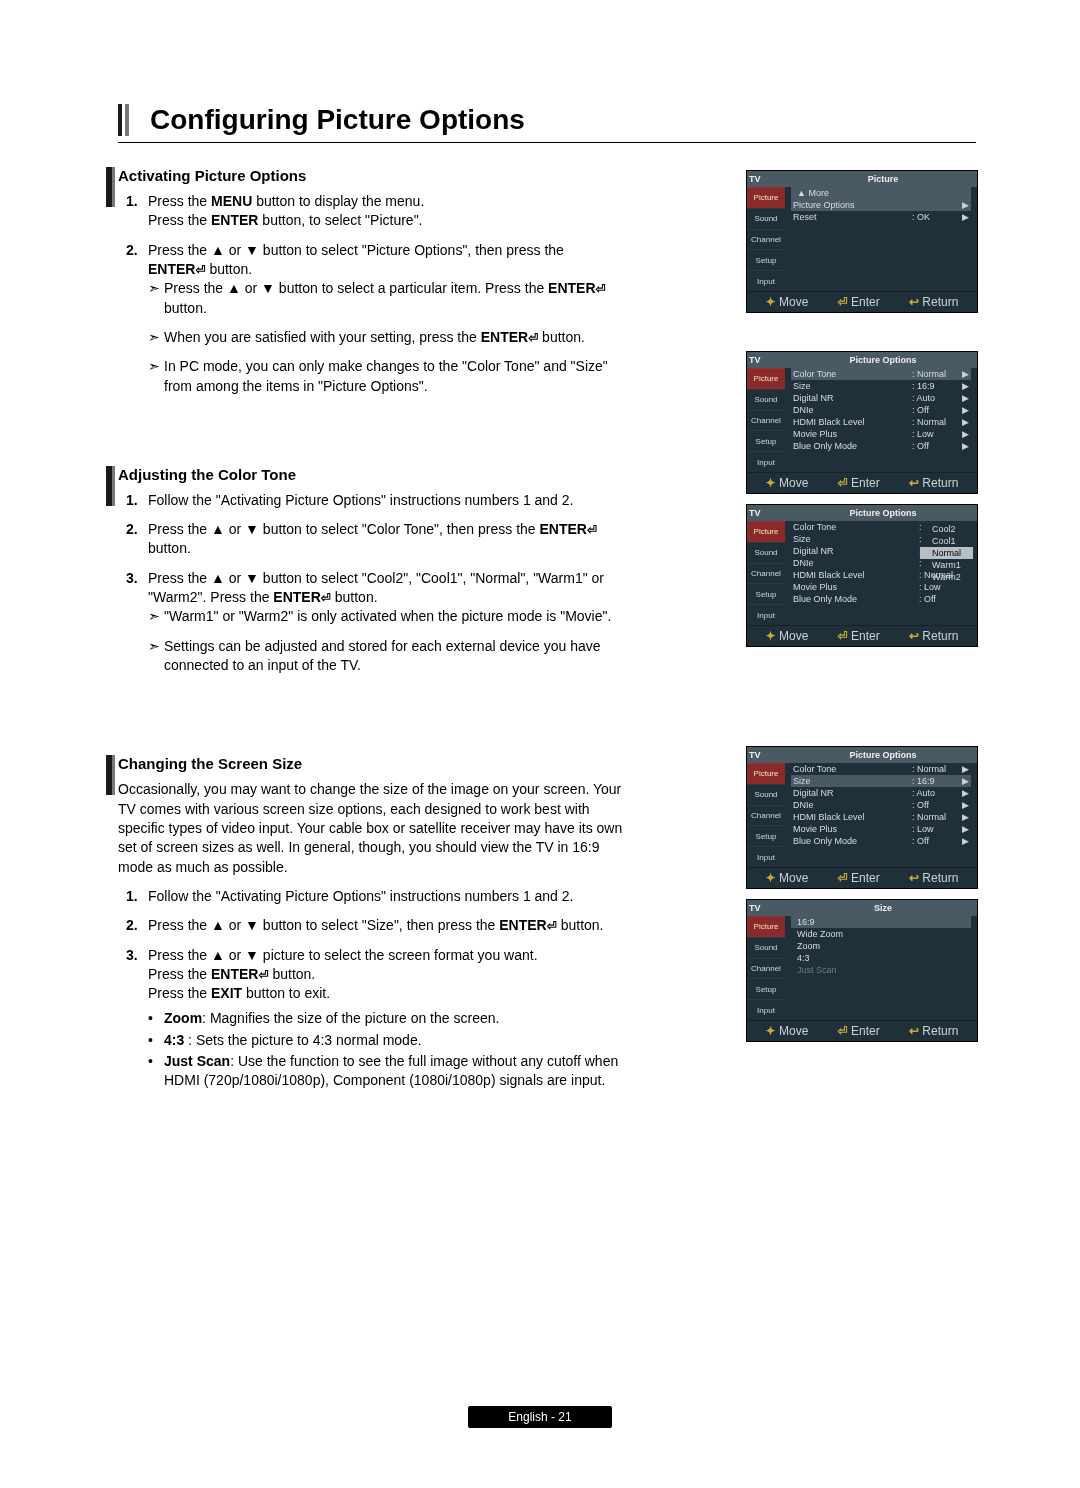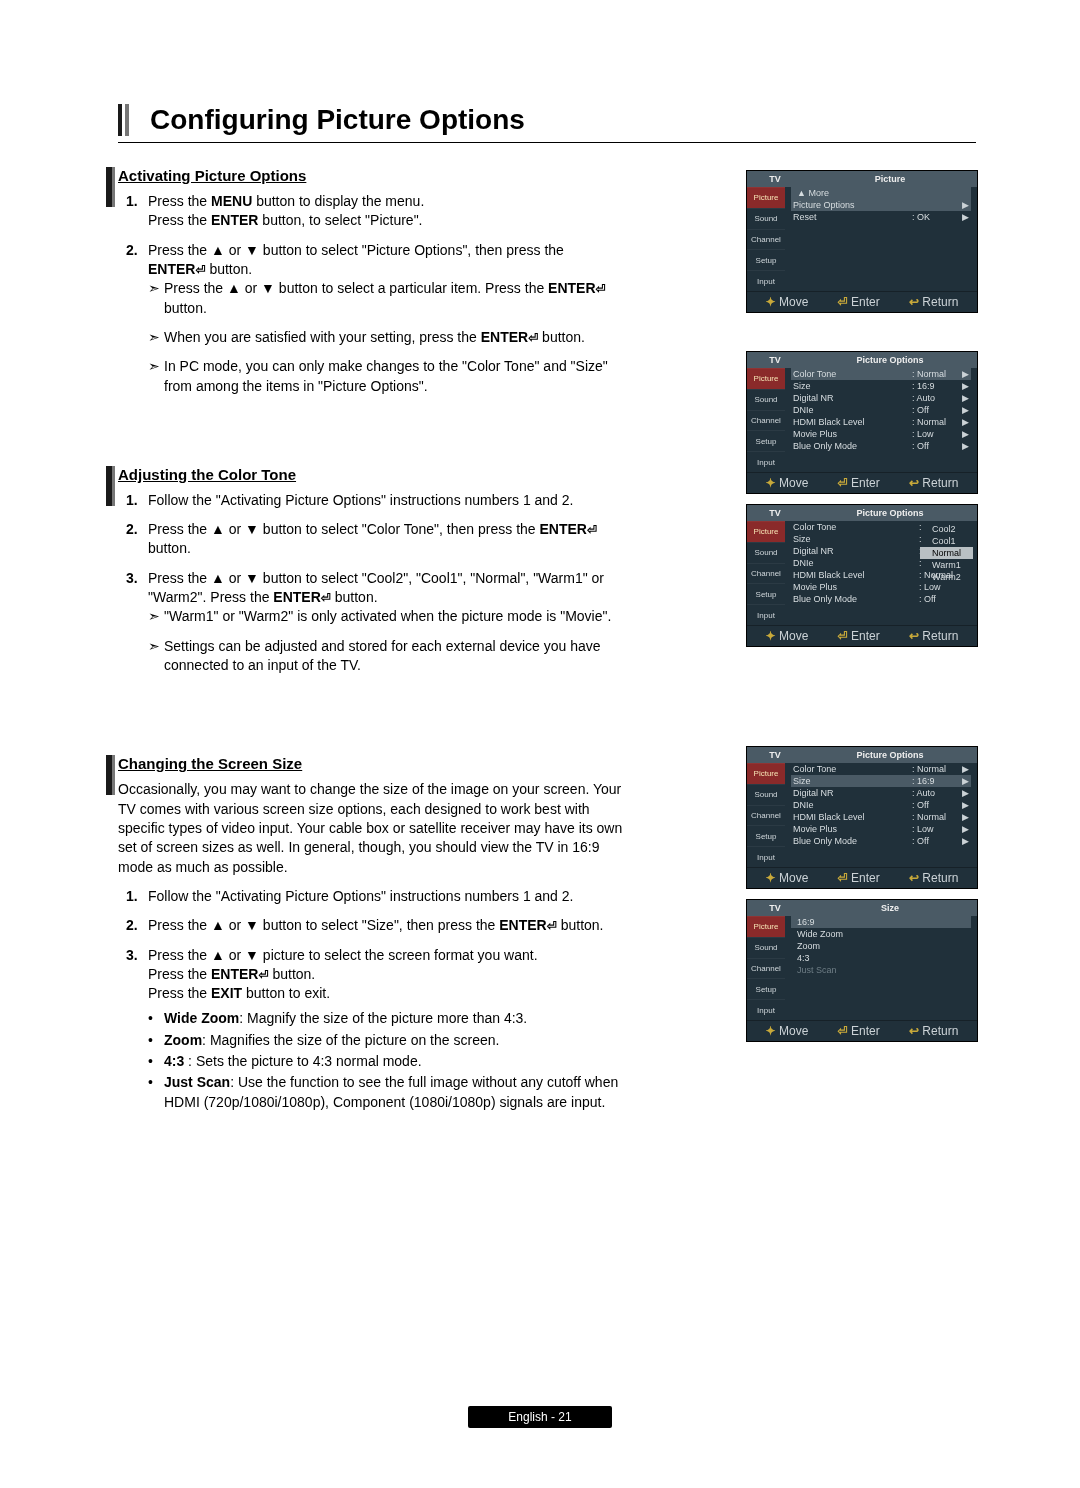--- a/index.html
+++ b/index.html
@@ -14,36 +14,36 @@
   html,body{margin:0;padding:0;background:var(--bg);color:var(--text);font-family:Arial,Helvetica,sans-serif}
   .page{width:1080px;height:1488px;position:relative;box-sizing:border-box;padding:104px 104px 40px 118px}
   .title-row{display:flex;align-items:center;gap:16px;margin-bottom:6px}
   .tmark{width:16px;height:32px;display:flex;gap:3px}
   .tmark span{width:4px;background:#1a1a1a}
   .tmark span:last-child{background:#777}
   h1{font-size:28px;font-weight:700;margin:0}
   hr.thin{border:none;border-top:1px solid #000;margin:6px 0 24px 0}
   .sect{margin-bottom:70px;position:relative}
   .lbar{position:absolute;left:-12px;top:0;width:6px;height:40px;background:#1a1a1a;border-right:3px solid #777}
-  .subhead{font-weight:700;text-decoration:underline;font-size:15px;margin:0 0 8px 0}
+  .subhead{font-weight:700;font-size:15px;margin:0 0 8px 0}
   .body{font-size:14px;line-height:1.38;max-width:510px}
   .body p{margin:0 0 10px 0}
   ol.steps{list-style:none;padding:0;margin:8px}
   ol.steps>li{margin-bottom:10px;position:relative;padding-left:22px}
   ol.steps>li::before{content:attr(data-n)". ";font-weight:700;position:absolute;left:0}
   .note{position:relative;padding-left:16px}
   .note::before{content:"➣";position:absolute;left:0}
   .bullets{list-style:none;padding:0;margin:6px 0 0 0}
   .bullets>li{position:relative;padding-left:16px;margin-bottom:2px}
   .bullets>li::before{content:"•";position:absolute;left:0}
   .nowrap{white-space:nowrap}
   .enter-glyph{font-size:12px}
   .mock{width:230px;background:var(--mono-blue);border:1px solid #000;font-size:9px;color:#d7dde0}
   .mock .top{display:flex}
-  .mock .tv{background:var(--mono-bar);width:38px;padding:3px 9px;text-align:center;font-weight:700;color:#eee}
+  .mock .tv{background:var(--mono-bar);width:38px;padding:3px 2px;text-align:left;font-weight:700;color:#eee}
   .mock .hdr{flex:1;background:var(--mono-bar);padding:3px 6px;text-align:center;font-weight:700;color:#eee;position:relative}
   .mock .cols{display:flex;min-height:104px}
   .mock .side{width:38px;display:flex;flex-direction:column}
   .mock .side div{flex:1;display:flex;align-items:center;justify-content:center;color:#cfd6da;font-size:8px;border-top:1px solid rgba(255,255,255,.05)}
   .mock .side div.sel{background:var(--mono-sel);color:#f5e2b3}
   .mock .pane{flex:1;padding:0 6px 3px 6px}
   .mock .row{display:flex;align-items:center;padding:1px 2px}
   .mock .row span.lab{flex:1}
   .mock .row span.val{width:50px}
   .mock .row span.go{color:#cbd2d6}
@@ -122,21 +122,20 @@
       <ol class="steps">
         <li data-n="1">Follow the "Activating Picture Options" instructions numbers 1 and 2.</li>
         <li data-n="2">
           <span>Press the ▲ or ▼ button to select "Size", then press the </span><b class="nowrap"><span>ENTER</span><span class="enter-glyph">⏎</span></b><span> button.</span>
         </li>
         <li data-n="3">
           <span>Press the ▲ or ▼ picture to select the screen format you want.</span><br>
           <span>Press the </span><b class="nowrap"><span>ENTER</span><span class="enter-glyph">⏎</span></b><span> button.</span><br>
           <span>Press the </span><b>EXIT</b><span> button to exit.</span>
           <ul class="bullets">
-            <li><b>Wide Zoom</b><span>: Magnify the size of the picture more than 4:3.</span></li>
             <li><b>Zoom</b><span>: Magnifies the size of the picture on the screen.</span></li>
             <li><b>4:3</b><span> : Sets the picture to 4:3 normal mode.</span></li>
             <li><b>Just Scan</b><span>: Use the function to see the full image without any cutoff when HDMI (720p/1080i/1080p), Component (1080i/1080p) signals are input.</span></li>
           </ul>
         </li>
       </ol>
     </div>
   </div>
 
   <div class="mock-g1">

